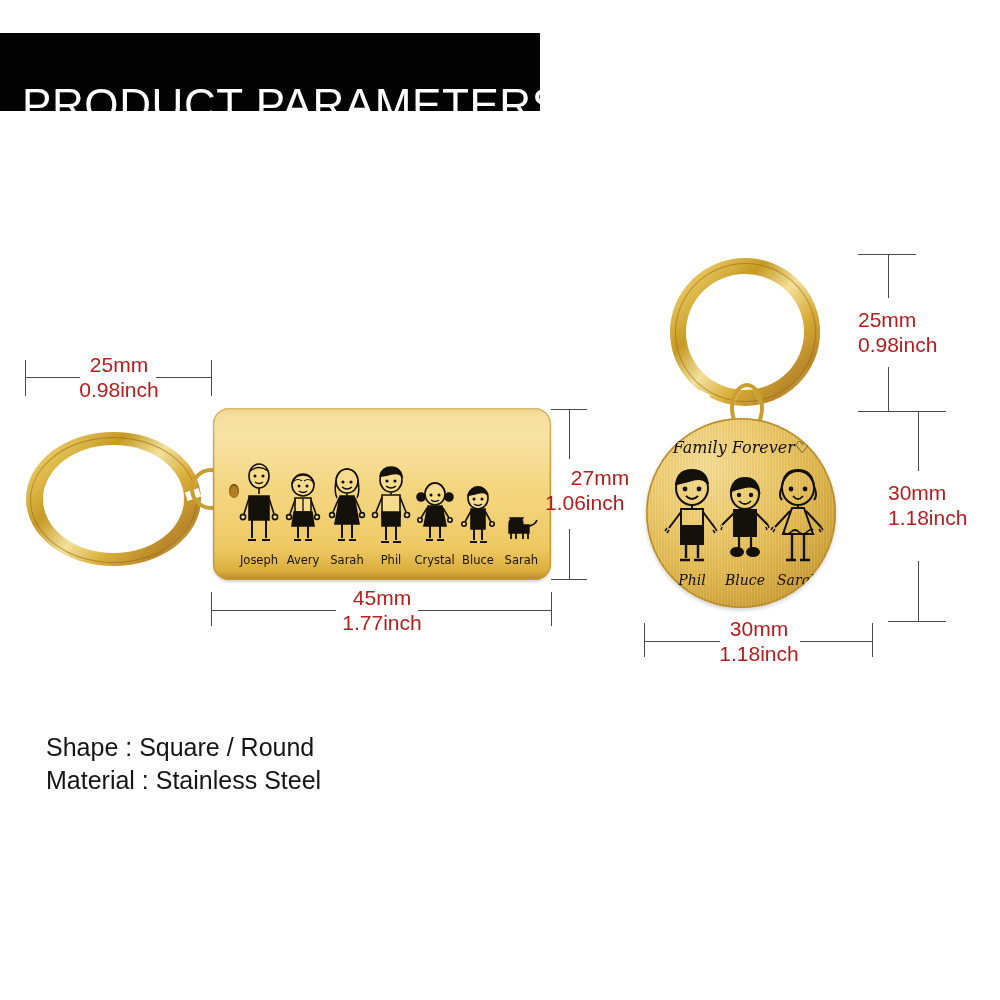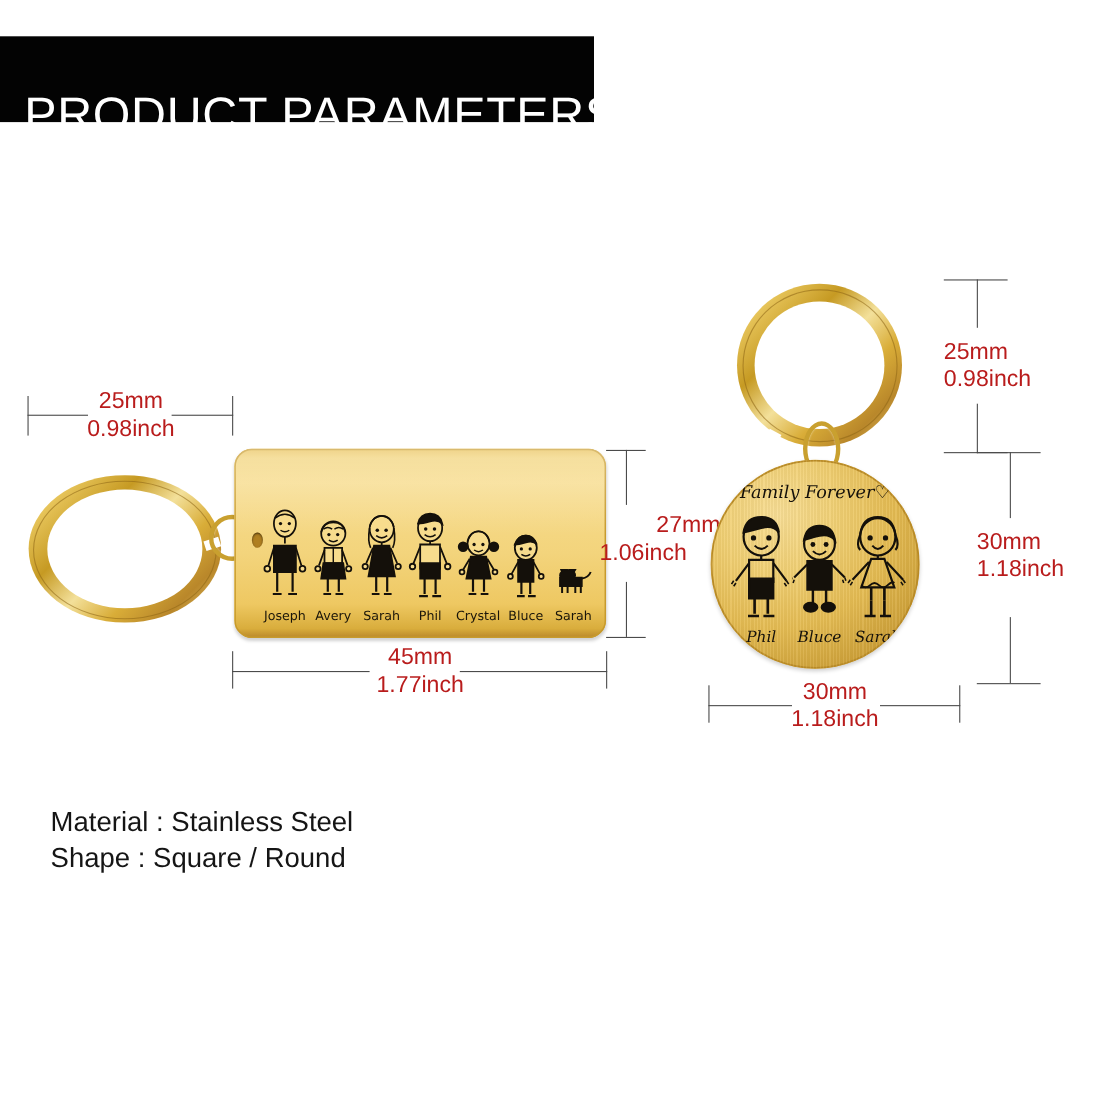--- a/index.html
+++ b/index.html
@@ -314,21 +314,21 @@
       </div>
 
     </div>
   </div>
 
   <div>
     <div class="dim-cap-h" style="left:551px;top:409px;width:36px;"></div>
     <div class="dim-cap-h" style="left:551px;top:579px;width:36px;"></div>
     <div class="dim-line-v" style="left:569px;top:409px;height:50px;"></div>
     <div class="dim-line-v" style="left:569px;top:529px;height:50px;"></div>
-    <div class="dim-text" style="left:545px;top:465px;width:110px;text-align:right;">27mm</div>
+    <div class="dim-text" style="left:545px;top:465px;width:110px;text-align:center;">27mm</div>
     <div class="dim-text" style="left:545px;top:490px;width:110px;text-align:left;">1.06inch</div>
   </div>
 
   <div>
     <div class="dim-cap-v" style="left:211px;top:592px;height:34px;"></div>
     <div class="dim-cap-v" style="left:551px;top:592px;height:34px;"></div>
     <div class="dim-line-h" style="left:211px;top:610px;width:125px;"></div>
     <div class="dim-line-h" style="left:418px;top:610px;width:134px;"></div>
     <div class="dim-text" style="left:212px;top:585px;width:340px;">45mm</div>
     <div class="dim-text" style="left:212px;top:610px;width:340px;">1.77inch</div>
@@ -434,17 +434,17 @@
   <div>
     <div class="dim-cap-v" style="left:644px;top:623px;height:34px;"></div>
     <div class="dim-cap-v" style="left:872px;top:623px;height:34px;"></div>
     <div class="dim-line-h" style="left:644px;top:641px;width:76px;"></div>
     <div class="dim-line-h" style="left:800px;top:641px;width:73px;"></div>
     <div class="dim-text" style="left:645px;top:616px;width:228px;">30mm</div>
     <div class="dim-text" style="left:645px;top:641px;width:228px;">1.18inch</div>
   </div>
 
   <div class="specs">
+    <div>Shape : Square / Round</div>
     <div>Material : Stainless Steel</div>
-    <div>Shape : Square / Round</div>
   </div>
 
 </div>
 
 </body></html>

